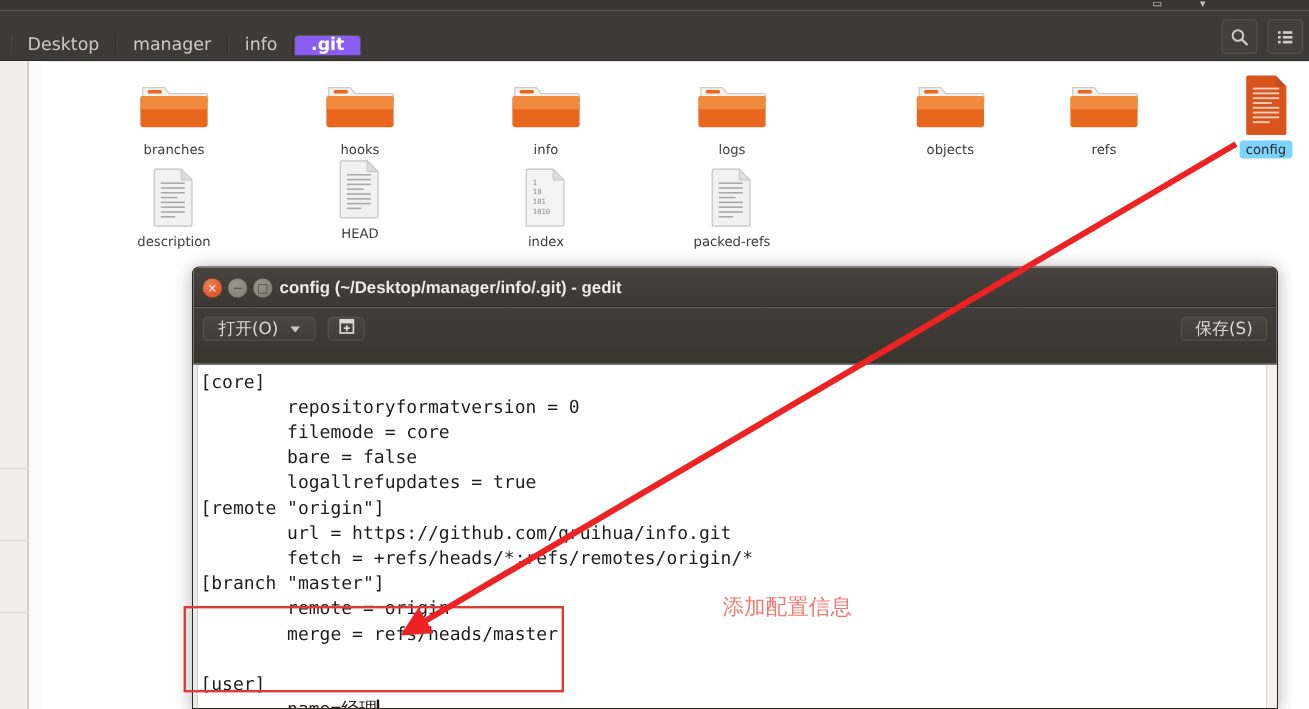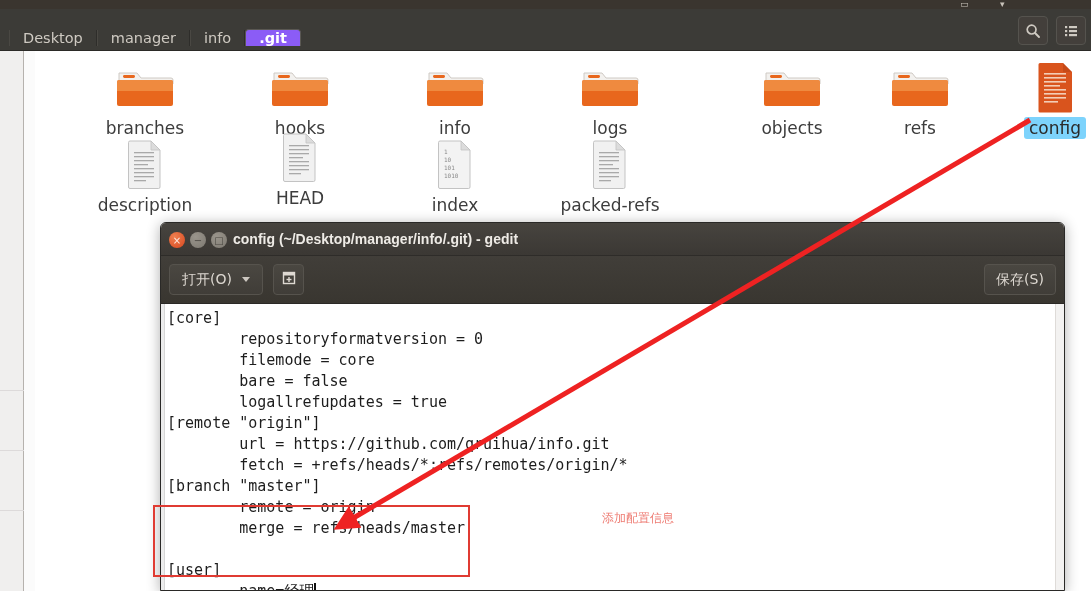--- a/index.html
+++ b/index.html
@@ -65,21 +65,21 @@
   .side-row { position: absolute; left: 0; width: 24px; border-top: 1px solid #dddada; }
   .side-gap {
     position: absolute; left: 24px; top: 0; width: 11px; height: 540px;
     background: #fbfbfb;
   }
 
   .icons-area { position: absolute; left: 35px; top: 0; right: 0; height: 160px; }
   .fitem { position: absolute; width: 110px; text-align: center; }
   .fitem .glyph { height: 52px; display: flex; align-items: flex-end; justify-content: center; }
   .fitem .lbl {
-    margin-top: 4px; font-size: 17px; color: #3c3c3c;
+    margin-top: 4px; font-size: 11px; color: #3c3c3c;
     font-family: "DejaVu Sans", "Liberation Sans", sans-serif;
     display: inline-block; padding: 1px 5px; border-radius: 3px;
     white-space: nowrap;
   }
   .fitem.selected .lbl { background: #7dd3fc; color: #2a2a2a; }
 
   
   .gedit {
     position: absolute; left: 160px; top: 222px; width: 905px; height: 369px;
     background: #f5f4f2;
@@ -102,21 +102,21 @@
     position: absolute; left: 72px; top: 8px;
     color: #eeebe6; font-size: 14px; font-weight: bold;
     font-family: Liberation Sans, sans-serif;
   }
   .g-toolbar {
     position: relative; height: 48px;
     background: linear-gradient(to bottom, #413e39, #393630);
     border-bottom: 1px solid #2b2926;
   }
   .g-btn {
-    position: absolute; top: 8px; height: 31px;
+    position: absolute; top: 8px; height: 20px;
     border: 1px solid #56534d; border-radius: 4px;
     background: linear-gradient(to bottom, #4a4741, #403d38);
     color: #ded9d2; font-size: 14px;
     display: flex; align-items: center; justify-content: center; gap: 10px;
     padding: 0 10px;
   }
   .g-btn .caret {
     width: 0; height: 0; border-left: 4px solid transparent;
     border-right: 4px solid transparent; border-top: 5px solid #ccc7c0;
   }
@@ -144,24 +144,23 @@
   .cursor {
     display: inline-block; width: 2px; height: 16px;
     background: #111; vertical-align: -3px;
   }
 
   
   .anno-box {
     position: absolute; border: 2px solid #e03b32; pointer-events: none;
   }
   .anno-text {
-    position: absolute; color: #ee7b72; font-size: 12px;
+    position: absolute; color: #ee7b72; font-size: 18px;
     font-family: "DejaVu Sans", "Liberation Sans", sans-serif;
     white-space: nowrap;
-    margin-top: 16px;
   }
   .anno-svg { position: absolute; left: 0; top: 0; width: 1091px; height: 591px; pointer-events: none; }
 </style>
 </head>
 <body>
 
 <div id="root">
 
   <div class="sys-strip">
     <span class="sys-icn" style="left:960px;">▭</span>

